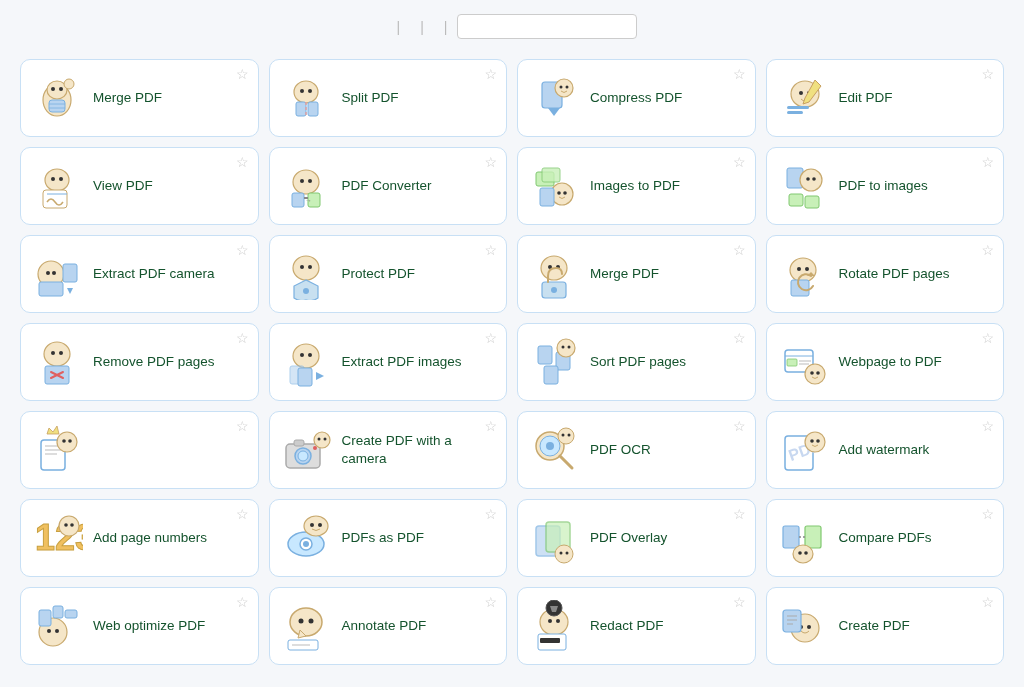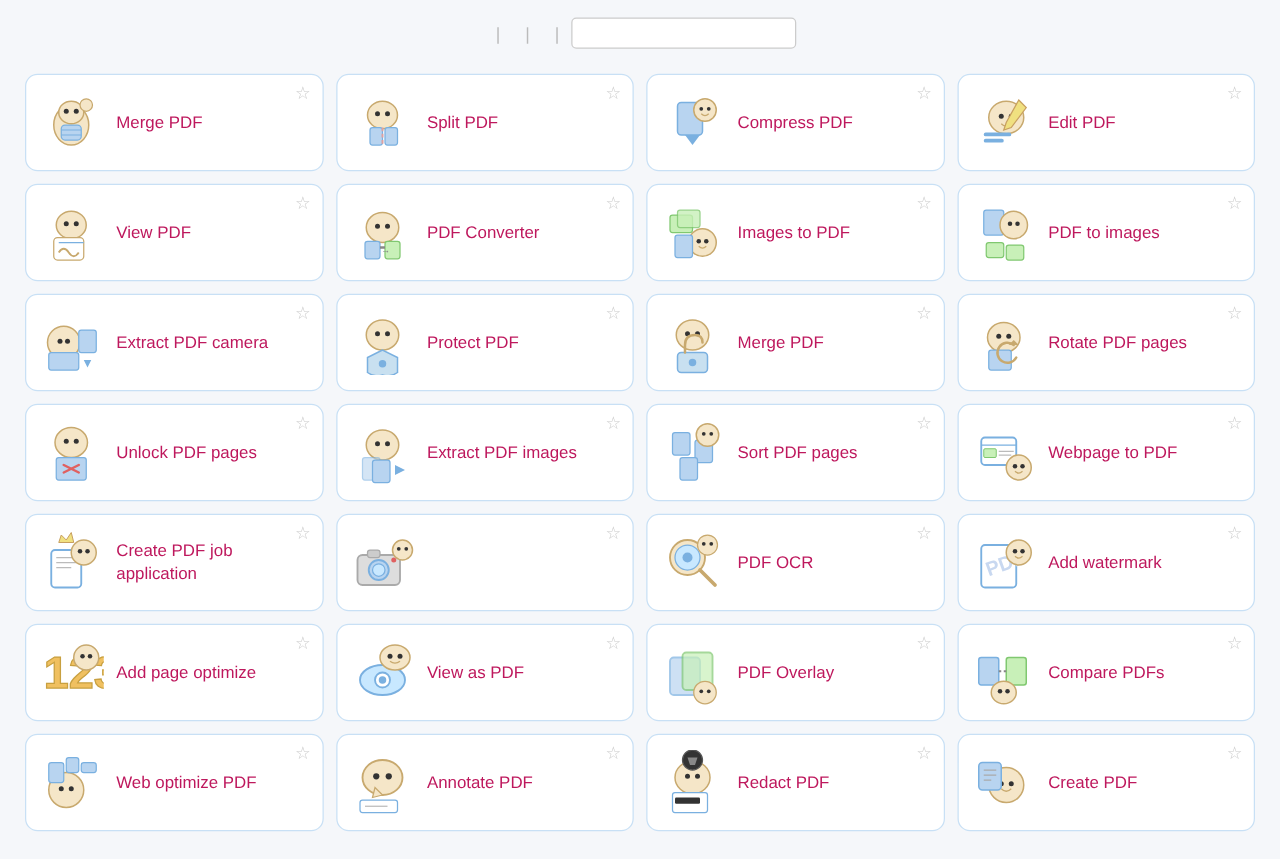--- a/index.html
+++ b/index.html
@@ -63,21 +63,21 @@
       width: 52px;
       height: 52px;
       flex-shrink: 0;
       display: flex;
       align-items: center;
       justify-content: center;
       font-size: 32px;
     }
     .tool-label {
       font-size: 13.5px;
-      color: #be185d;
+      color: #14532d;
       font-weight: 500;
       line-height: 1.3;
     }
     .favorite-star {
       position: absolute;
       top: 7px;
       right: 9px;
       color: #ccc;
       font-size: 14px;
       cursor: pointer;
@@ -274,21 +274,21 @@
       <div class="tool-icon">
         <svg viewBox="0 0 52 52" width="52" height="52">
           <ellipse cx="26" cy="18" rx="13" ry="12" fill="#f5e6c8" stroke="#c8a96e" stroke-width="1.2"></ellipse>
           <circle cx="22" cy="17" r="2" fill="#333"></circle>
           <circle cx="30" cy="17" r="2" fill="#333"></circle>
           <rect x="14" y="30" width="24" height="18" rx="2" fill="#b8d4f0" stroke="#7ab0e0" stroke-width="1"></rect>
           <line x1="20" y1="36" x2="32" y2="42" stroke="#e06060" stroke-width="2" stroke-linecap="round"></line>
           <line x1="32" y1="36" x2="20" y2="42" stroke="#e06060" stroke-width="2" stroke-linecap="round"></line>
         </svg>
       </div>
-      <div class="tool-label">Unlock PDF pages</div>
+      <div class="tool-label">Remove PDF pages</div>
       <span class="favorite-star">☆</span>
     </div>
     <div class="tool-card">
       <div class="tool-icon">
         <svg viewBox="0 0 52 52" width="52" height="52">
           <ellipse cx="26" cy="20" rx="13" ry="12" fill="#f5e6c8" stroke="#c8a96e" stroke-width="1.2"></ellipse>
           <circle cx="22" cy="19" r="2" fill="#333"></circle>
           <circle cx="30" cy="19" r="2" fill="#333"></circle>
           <rect x="10" y="30" width="14" height="18" rx="2" fill="#b8d4f0" stroke="#7ab0e0" stroke-width="1" opacity="0.6"></rect>
           <rect x="18" y="32" width="14" height="18" rx="2" fill="#b8d4f0" stroke="#7ab0e0" stroke-width="1"></rect>
@@ -335,36 +335,36 @@
           <rect x="10" y="16" width="24" height="30" rx="3" fill="#fff" stroke="#7ab0e0" stroke-width="1.5"></rect>
           <line x1="14" y1="22" x2="30" y2="22" stroke="#bbb" stroke-width="1"></line>
           <line x1="14" y1="26" x2="30" y2="26" stroke="#bbb" stroke-width="1"></line>
           <line x1="14" y1="30" x2="26" y2="30" stroke="#bbb" stroke-width="1"></line>
           <ellipse cx="36" cy="18" rx="10" ry="10" fill="#f5e6c8" stroke="#c8a96e" stroke-width="1.2"></ellipse>
           <circle cx="33" cy="17" r="1.8" fill="#333"></circle>
           <circle cx="39" cy="17" r="1.8" fill="#333"></circle>
           <path d="M16 10 L18 4 L22 8 L26 2 L28 10 Z" fill="#f0e080" stroke="#c8a060" stroke-width="0.8"></path>
         </svg>
       </div>
-      <div class="tool-label">Create PDF job application</div>
       <span class="favorite-star">☆</span>
     </div>
     <div class="tool-card">
       <div class="tool-icon">
         <svg viewBox="0 0 52 52" width="52" height="52">
           <rect x="6" y="20" width="34" height="24" rx="4" fill="#ddd" stroke="#aaa" stroke-width="1.5"></rect>
           <circle cx="23" cy="32" r="8" fill="#b8d4f0" stroke="#7ab0e0" stroke-width="1.5"></circle>
           <circle cx="23" cy="32" r="5" fill="#c8e8ff" stroke="#7ab0e0" stroke-width="1"></circle>
           <rect x="14" y="16" width="10" height="6" rx="2" fill="#ccc" stroke="#aaa" stroke-width="1"></rect>
           <circle cx="35" cy="24" r="2" fill="#e06060"></circle>
           <ellipse cx="42" cy="16" rx="8" ry="8" fill="#f5e6c8" stroke="#c8a96e" stroke-width="1.2"></ellipse>
           <circle cx="39" cy="15" r="1.5" fill="#333"></circle>
           <circle cx="45" cy="15" r="1.5" fill="#333"></circle>
         </svg>
       </div>
+      <div class="tool-label">Create PDF with a camera</div>
       <span class="favorite-star">☆</span>
     </div>
     <div class="tool-card">
       <div class="tool-icon">
         <svg viewBox="0 0 52 52" width="52" height="52">
           <ellipse cx="22" cy="22" rx="14" ry="14" fill="#f5e6c8" stroke="#c8a96e" stroke-width="1.5"></ellipse>
           <ellipse cx="22" cy="22" rx="10" ry="10" fill="#c8e8ff" stroke="#7ab0e0" stroke-width="1"></ellipse>
           <circle cx="22" cy="22" r="4" fill="#7ab0e0"></circle>
           <line x1="32" y1="32" x2="44" y2="44" stroke="#c8a96e" stroke-width="3" stroke-linecap="round"></line>
           <ellipse cx="38" cy="12" rx="8" ry="8" fill="#f5e6c8" stroke="#c8a96e" stroke-width="1"></ellipse>
@@ -391,36 +391,36 @@
     </div>
     <div class="tool-card">
       <div class="tool-icon">
         <svg viewBox="0 0 52 52" width="52" height="52">
           <text x="4" y="38" font-size="36" font-weight="bold" fill="#f0c060" stroke="#c8a040" stroke-width="1">123</text>
           <ellipse cx="38" cy="14" rx="10" ry="10" fill="#f5e6c8" stroke="#c8a96e" stroke-width="1.2"></ellipse>
           <circle cx="35" cy="13" r="1.8" fill="#333"></circle>
           <circle cx="41" cy="13" r="1.8" fill="#333"></circle>
         </svg>
       </div>
-      <div class="tool-label">Add page optimize</div>
+      <div class="tool-label">Add page numbers</div>
       <span class="favorite-star">☆</span>
     </div>
     <div class="tool-card">
       <div class="tool-icon">
         <svg viewBox="0 0 52 52" width="52" height="52">
           <ellipse cx="26" cy="32" rx="18" ry="12" fill="#c8e8ff" stroke="#7ab0e0" stroke-width="1.5"></ellipse>
           <circle cx="26" cy="32" r="6" fill="#fff" stroke="#7ab0e0" stroke-width="1.5"></circle>
           <circle cx="26" cy="32" r="3" fill="#7ab0e0"></circle>
           <ellipse cx="36" cy="14" rx="12" ry="10" fill="#f5e6c8" stroke="#c8a96e" stroke-width="1.2"></ellipse>
           <circle cx="32" cy="13" r="2" fill="#333"></circle>
           <circle cx="40" cy="13" r="2" fill="#333"></circle>
           <path d="M32 17 Q36 20 40 17" stroke="#c8a96e" stroke-width="1" fill="none"></path>
         </svg>
       </div>
-      <div class="tool-label">View as PDF</div>
+      <div class="tool-label">PDFs as PDF</div>
       <span class="favorite-star">☆</span>
     </div>
     <div class="tool-card">
       <div class="tool-icon">
         <svg viewBox="0 0 52 52" width="52" height="52">
           <rect x="8" y="14" width="24" height="30" rx="3" fill="#b8d4f0" stroke="#7ab0e0" stroke-width="1.5" opacity="0.7"></rect>
           <rect x="18" y="10" width="24" height="30" rx="3" fill="#c8f0b8" stroke="#80c870" stroke-width="1.5" opacity="0.7"></rect>
           <ellipse cx="36" cy="42" rx="9" ry="9" fill="#f5e6c8" stroke="#c8a96e" stroke-width="1"></ellipse>
           <circle cx="33" cy="41" r="1.5" fill="#333"></circle>
           <circle cx="39" cy="41" r="1.5" fill="#333"></circle>

